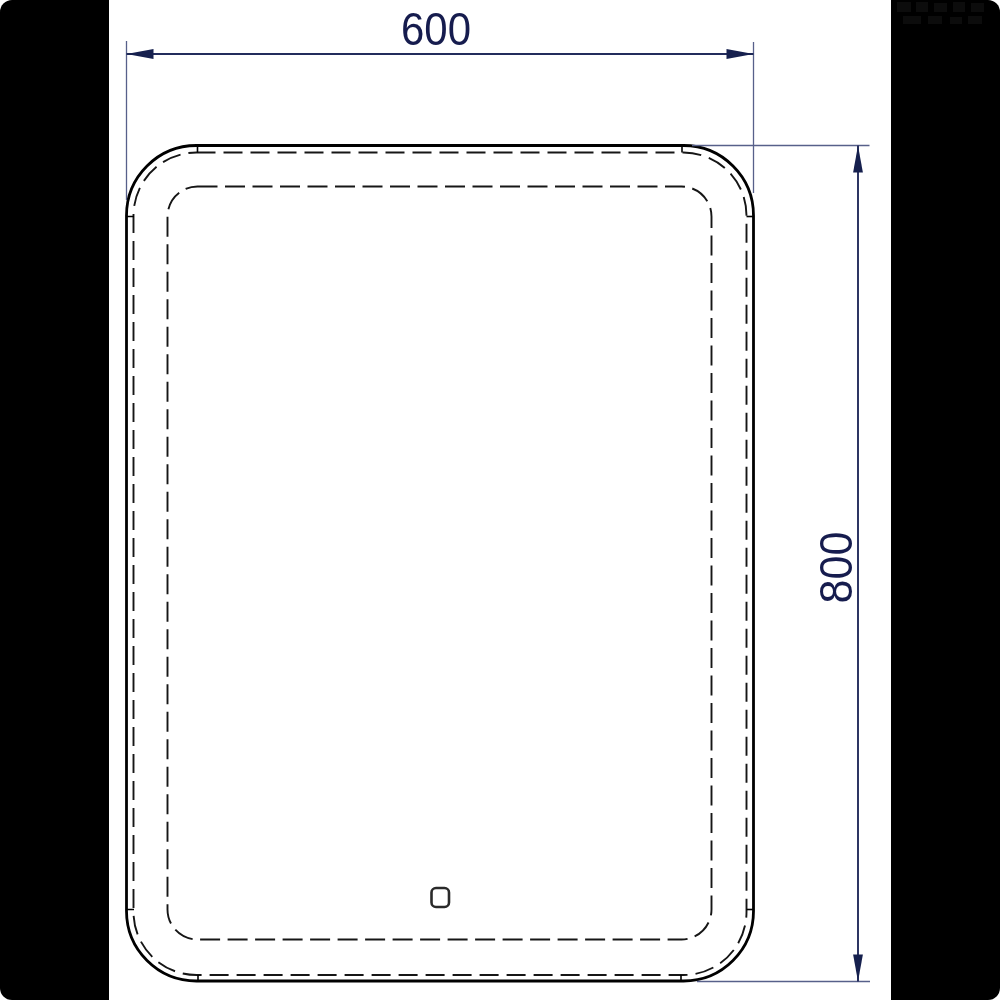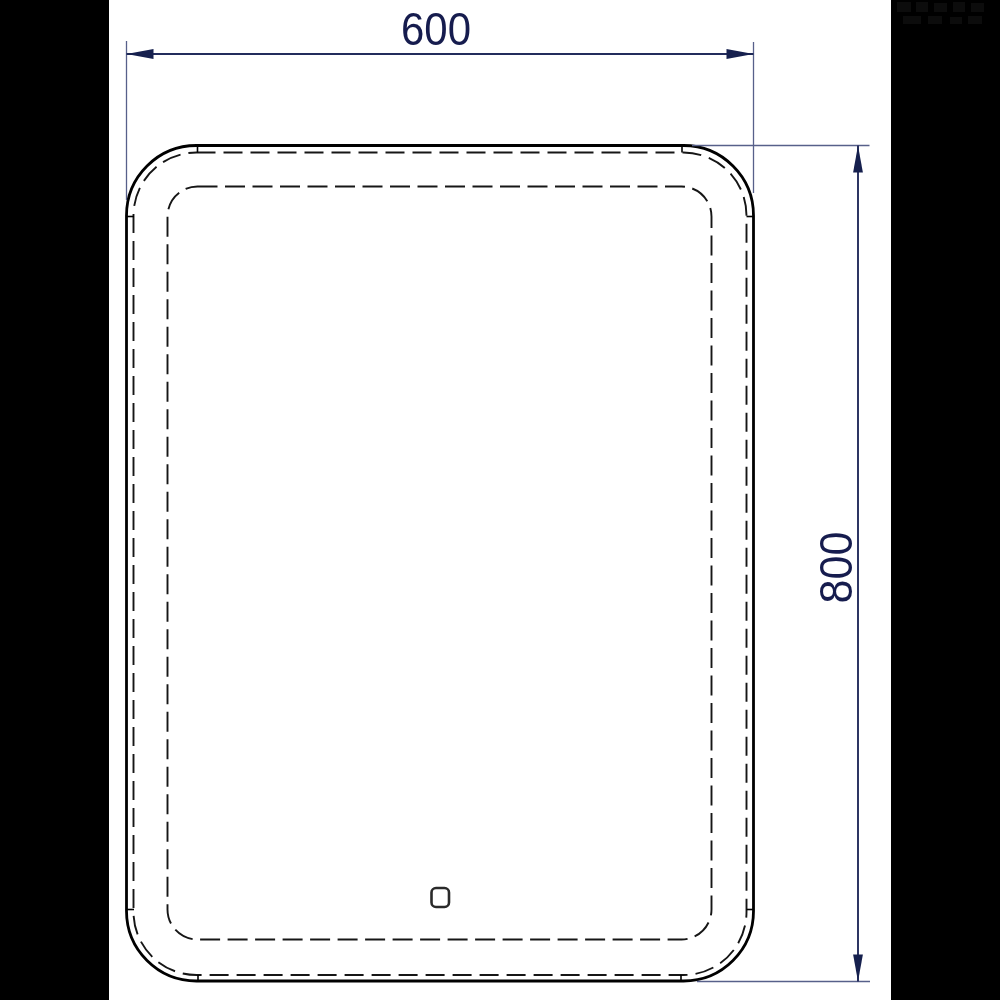--- a/index.html
+++ b/index.html
@@ -1,17 +1,17 @@
 <!DOCTYPE html>
 <html><head>
 <meta charset="utf-8">
 <style>
   html,body{margin:0;padding:0;background:#ffffff;}
   .page{position:relative;width:1000px;height:1000px;background:#ffffff;overflow:hidden;
-        font-family:"Liberation Sans", sans-serif;}
+        font-family:"Liberation Sans", sans-serif;border-radius:12px;}
 </style>
 </head>
 <body>
 <div class="page">
 <svg width="1000" height="1000" viewBox="0 0 1000 1000" xmlns="http://www.w3.org/2000/svg">
 
   <rect x="0" y="0" width="1000" height="1000" fill="#ffffff"></rect>
 
   <rect x="0" y="0" width="109" height="1000" fill="#000000"></rect>
 

